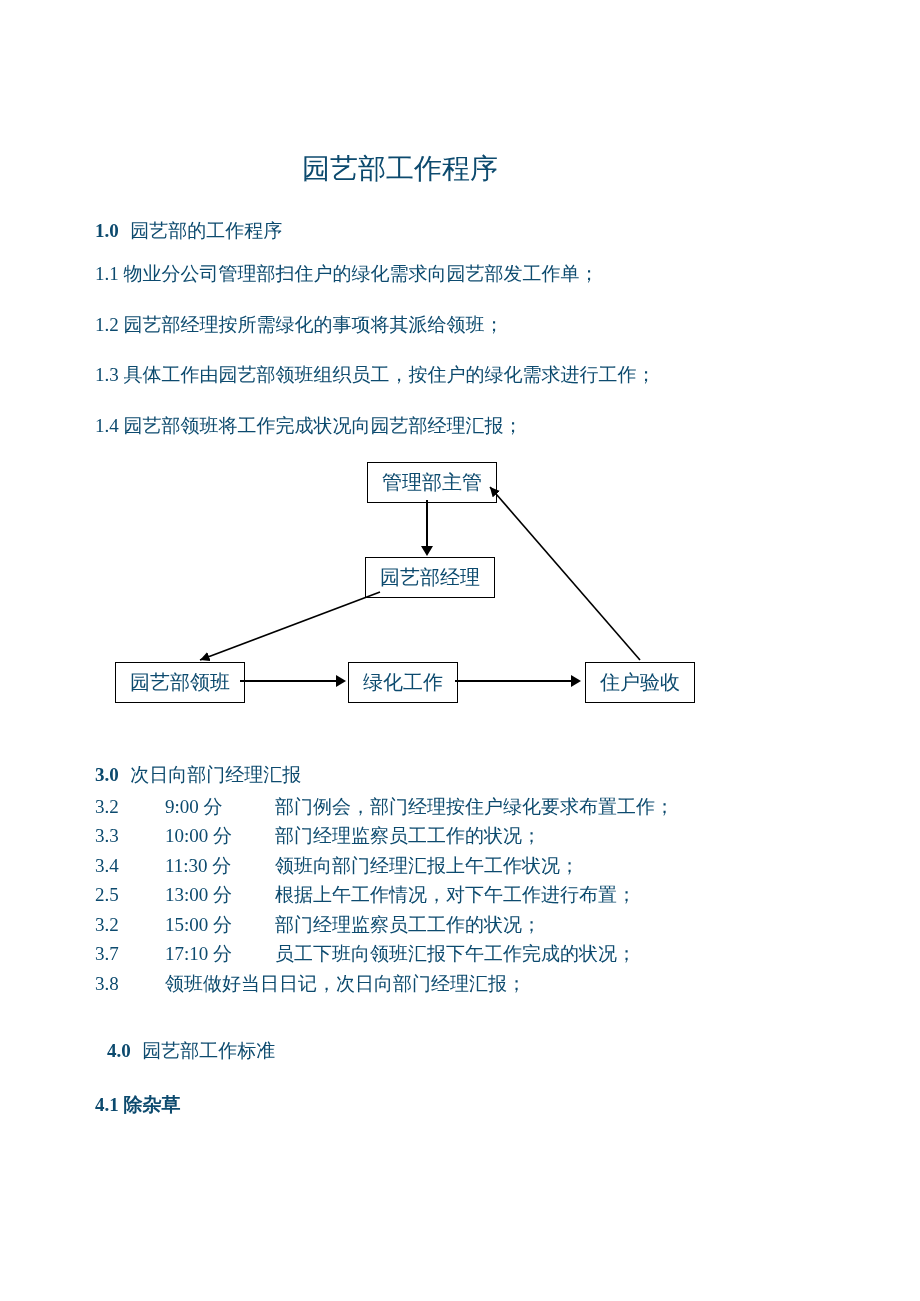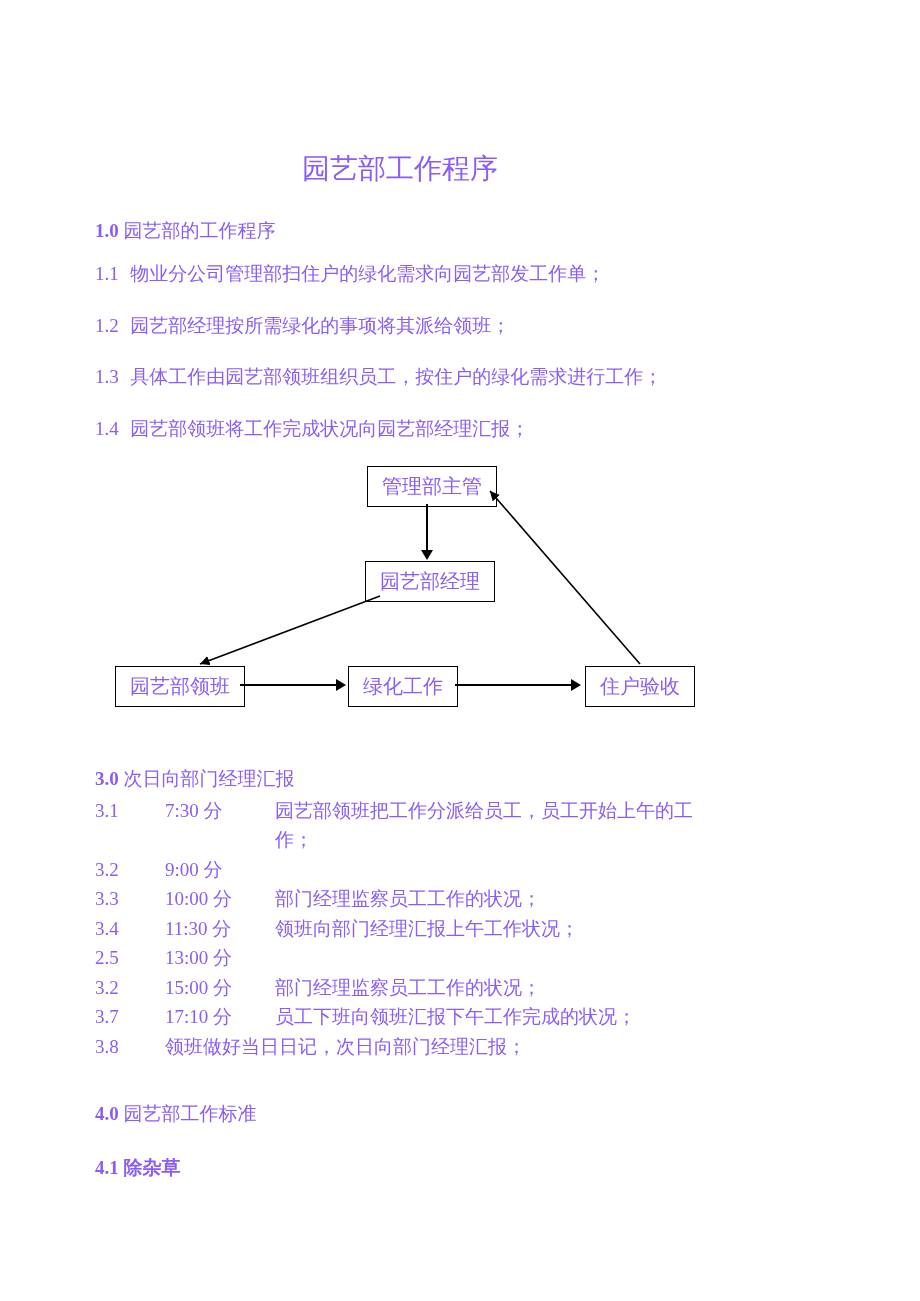--- a/index.html
+++ b/index.html
@@ -6,50 +6,50 @@
     margin: 0;
     padding: 0;
     background: #fff;
     font-family: "SimSun", "宋体", serif;
     width: 920px;
   }
   .page {
     width: 800px;
     padding: 150px 95px 60px 95px;
     box-sizing: border-box;
-    color: #8b5cf6;
+    color: #0c4a6e;
   }
   h1.title {
     font-size: 28px;
     font-weight: normal;
     text-align: center;
     margin: 0 0 30px 0;
     font-family: "SimSun", "宋体", serif;
   }
   .section-head {
     font-size: 19px;
     margin: 0 0 16px 0;
   }
   .section-head .num {
     font-family: "Times New Roman", serif;
     font-weight: bold;
   }
   .section-head .txt {
-    font-family: Liberation Serif, serif;
+    font-family: Liberation Mono, monospace;
   }
   .item-line {
     font-size: 19px;
     margin: 0 0 22px 0;
     line-height: 1.5;
   }
   .item-line .num {
     font-family: "Times New Roman", serif;
   }
   .item-line .txt {
-    font-family: Liberation Mono, monospace;
+    font-family: Liberation Serif, serif;
     text-align: right;
   }
 
   .flow {
     width: 640px;
     height: 270px;
     margin: 10px auto 30px auto;
     position: relative;
   }
   .node {
@@ -143,59 +143,56 @@
       <line x1="285" y1="130" x2="105" y2="198" stroke="#000" stroke-width="1.6" marker-end="url(#ah)"></line>
       <line x1="545" y1="198" x2="395" y2="25" stroke="#000" stroke-width="1.6" marker-end="url(#ah)"></line>
     </svg>
   </div>
 
   <p class="section-head" style="margin-bottom:4px;">
     <span class="num">3.0</span><span class="txt"> 次日向部门经理汇报</span>
   </p>
   <div class="tight">
     <div class="sched-row">
-        <div class="c1">3.1</div>
-        <div class="c2"><span class="tnum">7:30</span> <span>分</span></div>
-        <div class="c3">园艺部领班把工作分派给员工，员工开始上午的工作；</div>
-      </div>
-    <div class="sched-row">
         <div class="c1">3.2</div>
         <div class="c2"><span class="tnum">9:00</span> <span>分</span></div>
+        <div class="c3">部门例会，部门经理按住户绿化要求布置工作；</div>
       </div>
     <div class="sched-row">
         <div class="c1">3.3</div>
         <div class="c2"><span class="tnum">10:00</span> <span>分</span></div>
         <div class="c3">部门经理监察员工工作的状况；</div>
       </div>
     <div class="sched-row">
         <div class="c1">3.4</div>
         <div class="c2"><span class="tnum">11:30</span> <span>分</span></div>
         <div class="c3">领班向部门经理汇报上午工作状况；</div>
       </div>
     <div class="sched-row">
         <div class="c1">2.5</div>
         <div class="c2"><span class="tnum">13:00</span> <span>分</span></div>
+        <div class="c3">根据上午工作情况，对下午工作进行布置；</div>
       </div>
     <div class="sched-row">
         <div class="c1">3.2</div>
         <div class="c2"><span class="tnum">15:00</span> <span>分</span></div>
         <div class="c3">部门经理监察员工工作的状况；</div>
       </div>
     <div class="sched-row">
         <div class="c1">3.7</div>
         <div class="c2"><span class="tnum">17:10</span> <span>分</span></div>
         <div class="c3">员工下班向领班汇报下午工作完成的状况；</div>
       </div>
     <div class="sched-row">
         <div class="c1">3.8</div>
         <div class="c2"></div>
         <div class="c3" style="margin-left:-110px;">领班做好当日日记，次日向部门经理汇报；</div>
       </div>
   </div>
 
-  <p class="section-head" style="margin-top:40px;">
+  <p class="section-head" style="margin-top:40px;margin-left:12px;">
     <span class="num">4.0</span><span class="txt"> 园艺部工作标准</span>
   </p>
   <p class="sub-head">
     <span class="num">4.1</span><span class="txt">  除杂草</span>
   </p>
 
 </div>
 
 </body></html>

